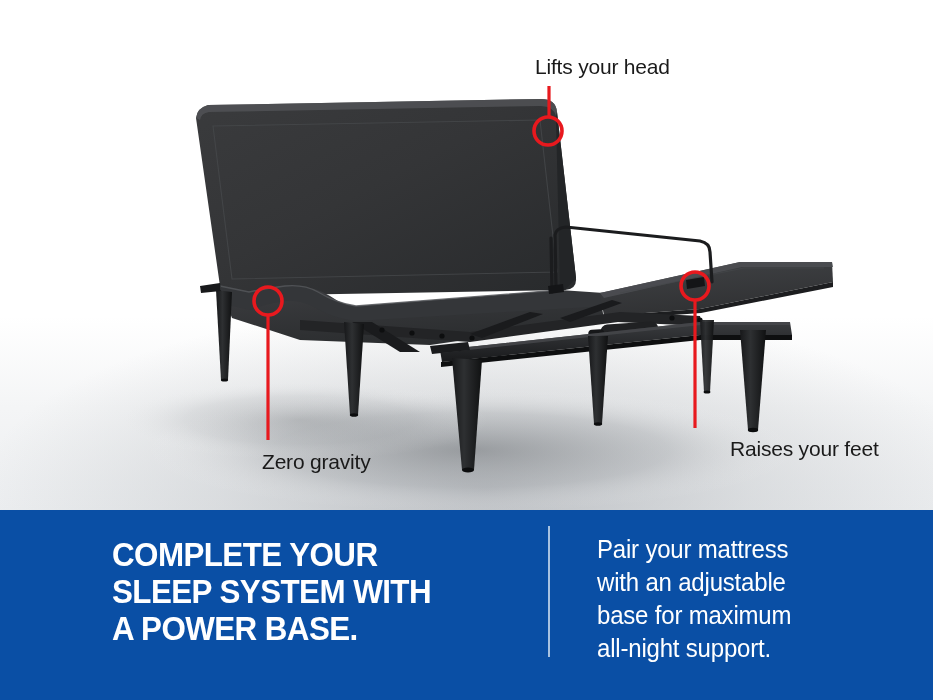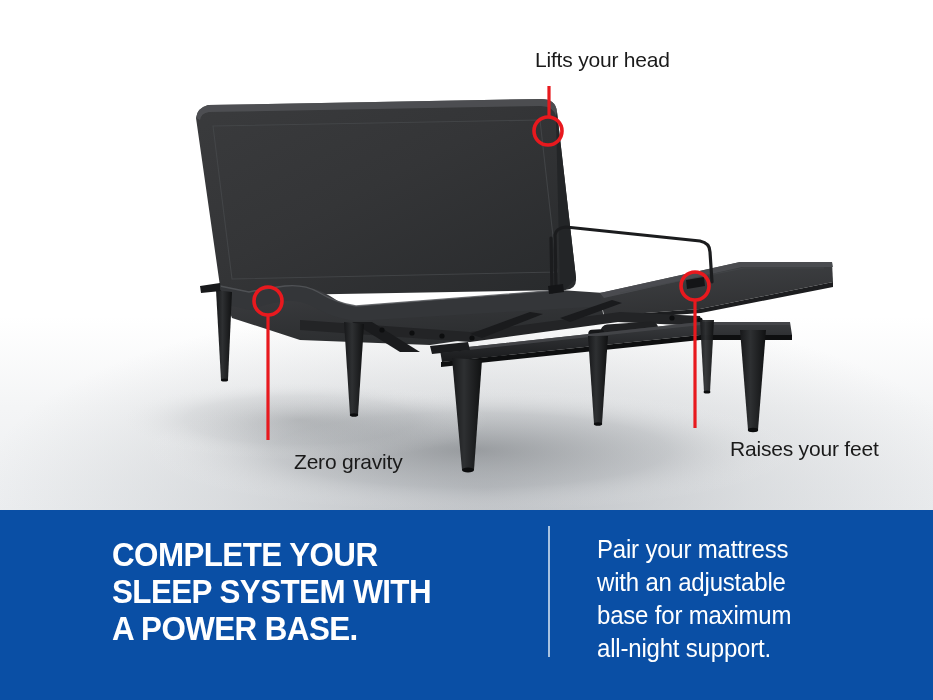--- a/index.html
+++ b/index.html
@@ -30,22 +30,22 @@
 
   
   .callout-label {
     position: absolute;
     color: #1a1a1a;
     font-size: 21px;
     font-family: "Liberation Sans", sans-serif;
     letter-spacing: -0.2px;
     white-space: nowrap;
   }
-  #label-head { left: 535px; top: 48px; }
-  #label-zero { left: 262px; top: 450px; margin-left: 32px; }
+  #label-head { left: 535px; top: 55px; }
+  #label-zero { left: 262px; top: 450px; }
   #label-feet { left: 730px; top: 437px; }
 
   
   #banner {
     position: absolute;
     left: 0;
     top: 510px;
     width: 933px;
     height: 216px;
     background: #0A4FA5;

